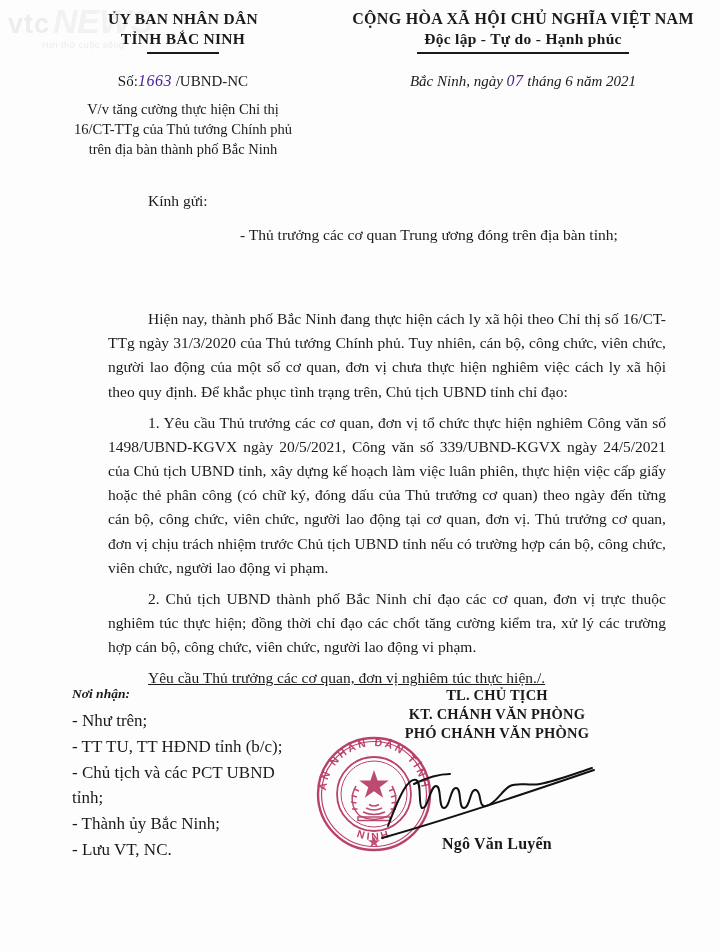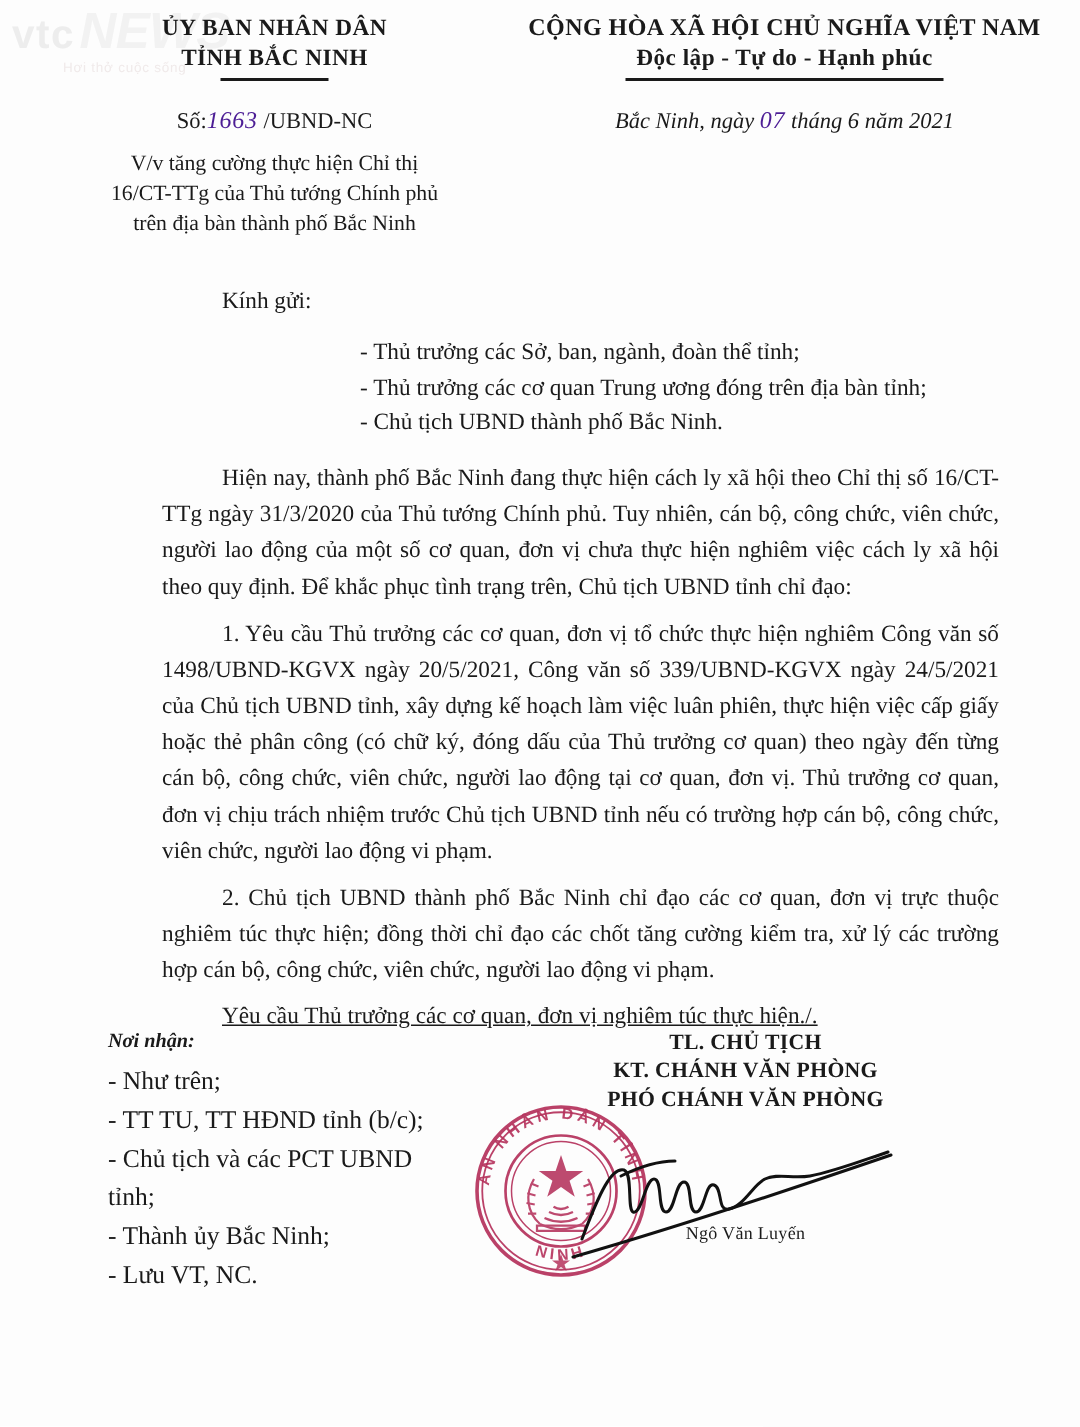--- a/index.html
+++ b/index.html
@@ -205,23 +205,23 @@
     text-align: center;
     padding-right: 26px;
   }
   .sig-title {
     font-size: 14.5px;
     font-weight: bold;
     line-height: 1.32;
     letter-spacing: 0.2px;
   }
   .sig-name {
-    font-size: 12px;
-    font-weight: normal;
-    margin-top: 72px;
+    font-size: 16px;
+    font-weight: bold;
+    margin-top: 92px;
     letter-spacing: 0.2px;
   }
 
   
   .seal {
     position: absolute;
     left: 8px;
     top: 42px;
     width: 132px;
     height: 132px;
@@ -281,23 +281,21 @@
       <div class="datestr">
         <span>Bắc Ninh, ngày</span>
         <span class="hand">07</span>
         <span>tháng 6 năm 2021</span>
       </div>
     </div>
   </div>
 
   <div class="salutation">Kính gửi:</div>
   <div class="recipients">
-    <div>- Thủ trưởng các Sở, ban, ngành, đoàn thể tỉnh;</div>
     <div>- Thủ trưởng các cơ quan Trung ương đóng trên địa bàn tỉnh;</div>
-    <div>- Chủ tịch UBND thành phố Bắc Ninh.</div>
   </div>
 
   <div class="body">
     <p class="para">Hiện nay, thành phố Bắc Ninh đang thực hiện cách ly xã hội theo Chỉ thị số 16/CT-TTg ngày 31/3/2020 của Thủ tướng Chính phủ. Tuy nhiên, cán bộ, công chức, viên chức, người lao động của một số cơ quan, đơn vị chưa thực hiện nghiêm việc cách ly xã hội theo quy định. Để khắc phục tình trạng trên, Chủ tịch UBND tỉnh chỉ đạo:</p>
     <p class="para">1. Yêu cầu Thủ trưởng các cơ quan, đơn vị tổ chức thực hiện nghiêm Công văn số 1498/UBND-KGVX ngày 20/5/2021, Công văn số 339/UBND-KGVX ngày 24/5/2021 của Chủ tịch UBND tỉnh, xây dựng kế hoạch làm việc luân phiên, thực hiện việc cấp giấy hoặc thẻ phân công (có chữ ký, đóng dấu của Thủ trưởng cơ quan) theo ngày đến từng cán bộ, công chức, viên chức, người lao động tại cơ quan, đơn vị. Thủ trưởng cơ quan, đơn vị chịu trách nhiệm trước Chủ tịch UBND tỉnh nếu có trường hợp cán bộ, công chức, viên chức, người lao động vi phạm.</p>
     <p class="para">2. Chủ tịch UBND thành phố Bắc Ninh chỉ đạo các cơ quan, đơn vị trực thuộc nghiêm túc thực hiện; đồng thời chỉ đạo các chốt tăng cường kiểm tra, xử lý các trường hợp cán bộ, công chức, viên chức, người lao động vi phạm.</p>
     <p class="para last-tight">Yêu cầu Thủ trưởng các cơ quan, đơn vị nghiêm túc thực hiện./.</p>
   </div>
 
   <div class="footer">

